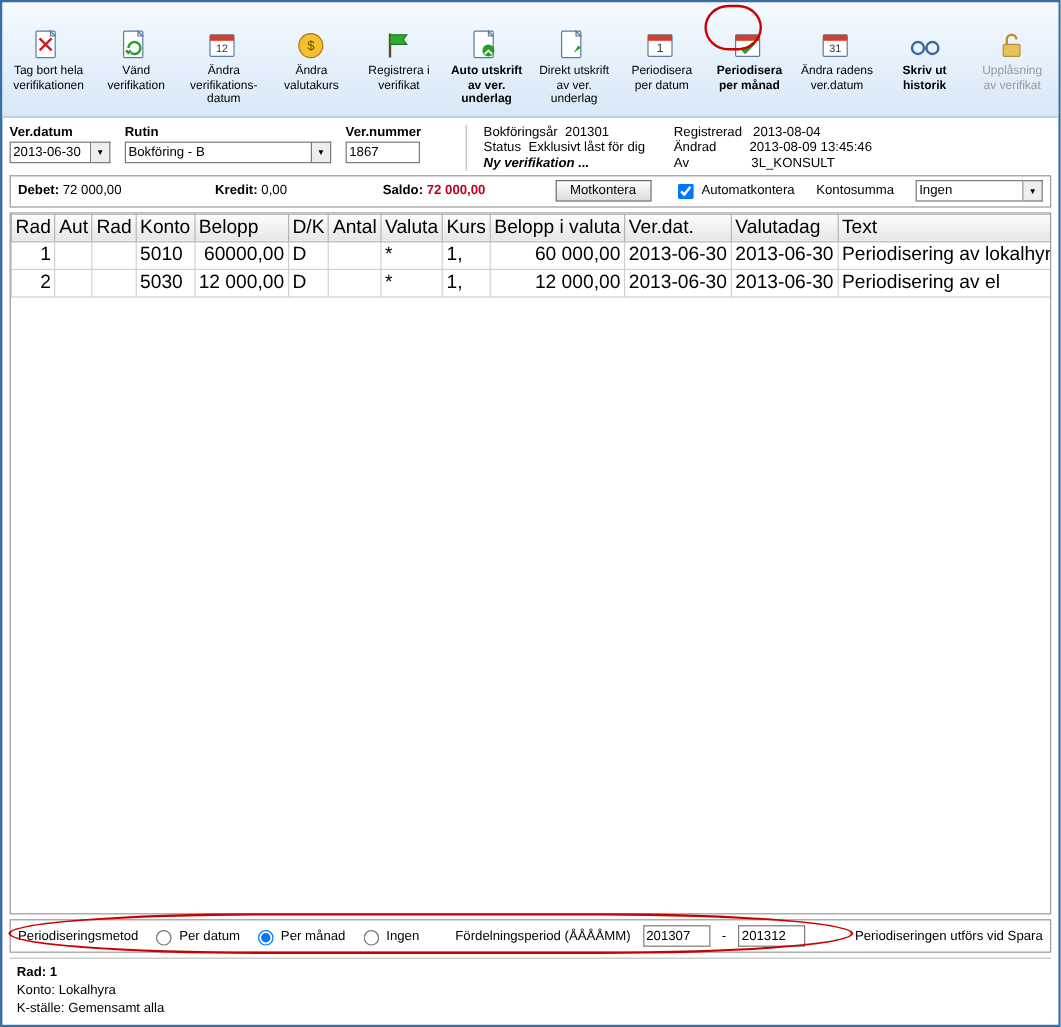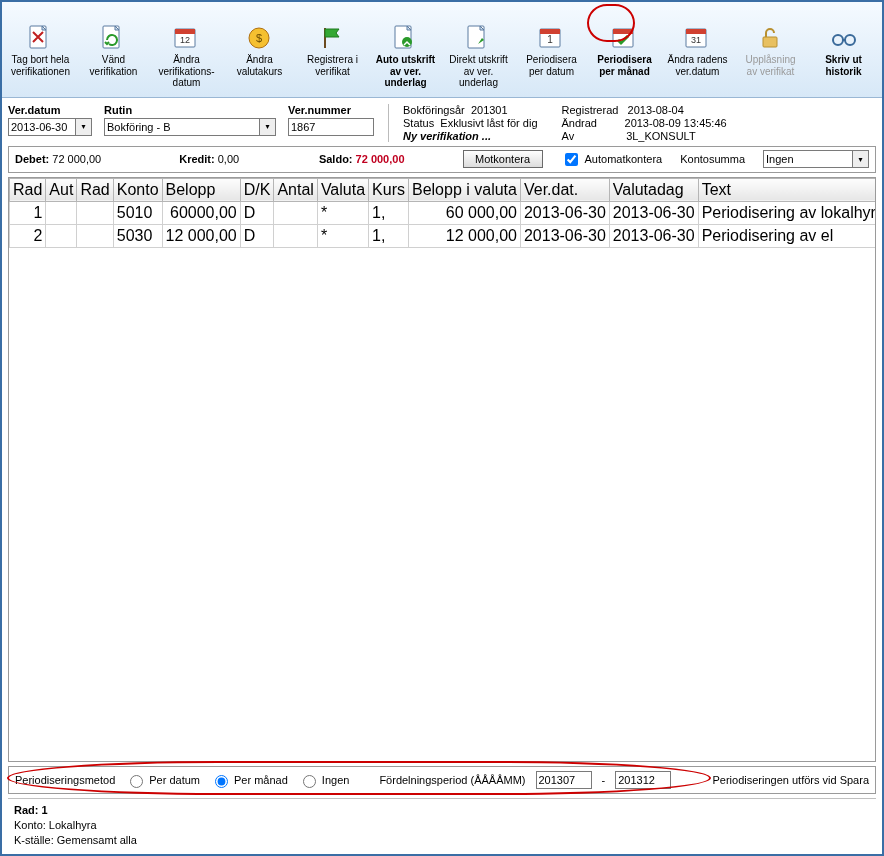--- a/index.html
+++ b/index.html
@@ -157,40 +157,40 @@
         <div class="ic">
           <svg width="26" height="26">
             <rect x="2" y="4" width="20" height="18" rx="1" fill="#fff" stroke="#5a7aa0"></rect>
             <rect x="2" y="4" width="20" height="5" fill="#d04030"></rect>
             <text x="12" y="18" font-size="9" text-anchor="middle" fill="#333">31</text>
           </svg>
         </div>
         <div class="lbl">Ändra radens
 ver.datum</div>
       </div>
-    <div class="tb-btn disabled">
-        <div class="ic">
-          <svg width="26" height="26">
-            <rect x="6" y="12" width="14" height="10" rx="1" fill="#e8c060" stroke="#b89030"></rect>
-            <path d="M9 12v-4a4 4 0 0 1 8 0" fill="none" stroke="#b89030" stroke-width="2"></path>
-          </svg>
-        </div>
-        <div class="lbl">Upplåsning
-av verifikat</div>
-      </div>
     <div class="tb-btn">
         <div class="ic">
           <svg width="28" height="20">
             <circle cx="8" cy="12" r="5" fill="none" stroke="#3a6a9a" stroke-width="2"></circle>
             <circle cx="20" cy="12" r="5" fill="none" stroke="#3a6a9a" stroke-width="2"></circle>
             <path d="M13 12h2" stroke="#3a6a9a" stroke-width="2"></path>
           </svg>
         </div>
         <div class="lbl" style="font-weight:bold">Skriv ut
 historik</div>
+      </div>
+    <div class="tb-btn disabled">
+        <div class="ic">
+          <svg width="26" height="26">
+            <rect x="6" y="12" width="14" height="10" rx="1" fill="#e8c060" stroke="#b89030"></rect>
+            <path d="M9 12v-4a4 4 0 0 1 8 0" fill="none" stroke="#b89030" stroke-width="2"></path>
+          </svg>
+        </div>
+        <div class="lbl">Upplåsning
+av verifikat</div>
       </div>
     <div class="ring" style="left:585px;top:2px;width:44px;height:34px"></div>
   </div>
 
   <div class="content">
     <div class="row">
       <div class="fld" style="width:86px">
         <label>Ver.datum</label>
         <div class="datebox">
           <input class="txt" style="width: 68px;" value="2013-06-30">
@@ -199,21 +199,21 @@
       </div>
       <div class="fld" style="width:174px">
         <label>Rutin</label>
         <div class="datebox">
           <input class="txt" style="width: 156px;" value="Bokföring - B">
           <div class="dd">▾</div>
         </div>
       </div>
       <div class="fld" style="width:80px">
         <label>Ver.nummer</label>
-        <input class="txt" style="width: 86px;" value="1867">
+        <input class="txt" style="width: 62px;" value="1867">
       </div>
 
       <div class="meta" style="margin-left:10px">
         <div><span class="k">Bokföringsår</span>&nbsp;&nbsp;<span class="v">201301</span></div>
         <div><span class="k">Registrerad</span>&nbsp;&nbsp;&nbsp;<span class="v">2013-08-04</span></div>
         <div><span class="k">Status</span>&nbsp;&nbsp;<span class="v">Exklusivt låst för dig</span></div>
         <div><span class="k">Ändrad</span>&nbsp;&nbsp;&nbsp;&nbsp;&nbsp;&nbsp;&nbsp;&nbsp;&nbsp;<span class="v">2013-08-09 13:45:46</span></div>
         <div class="em">Ny verifikation ...</div>
         <div><span class="k">Av</span>&nbsp;&nbsp;&nbsp;&nbsp;&nbsp;&nbsp;&nbsp;&nbsp;&nbsp;&nbsp;&nbsp;&nbsp;&nbsp;&nbsp;&nbsp;&nbsp;&nbsp;<span class="v">3L_KONSULT</span></div>
       </div>

